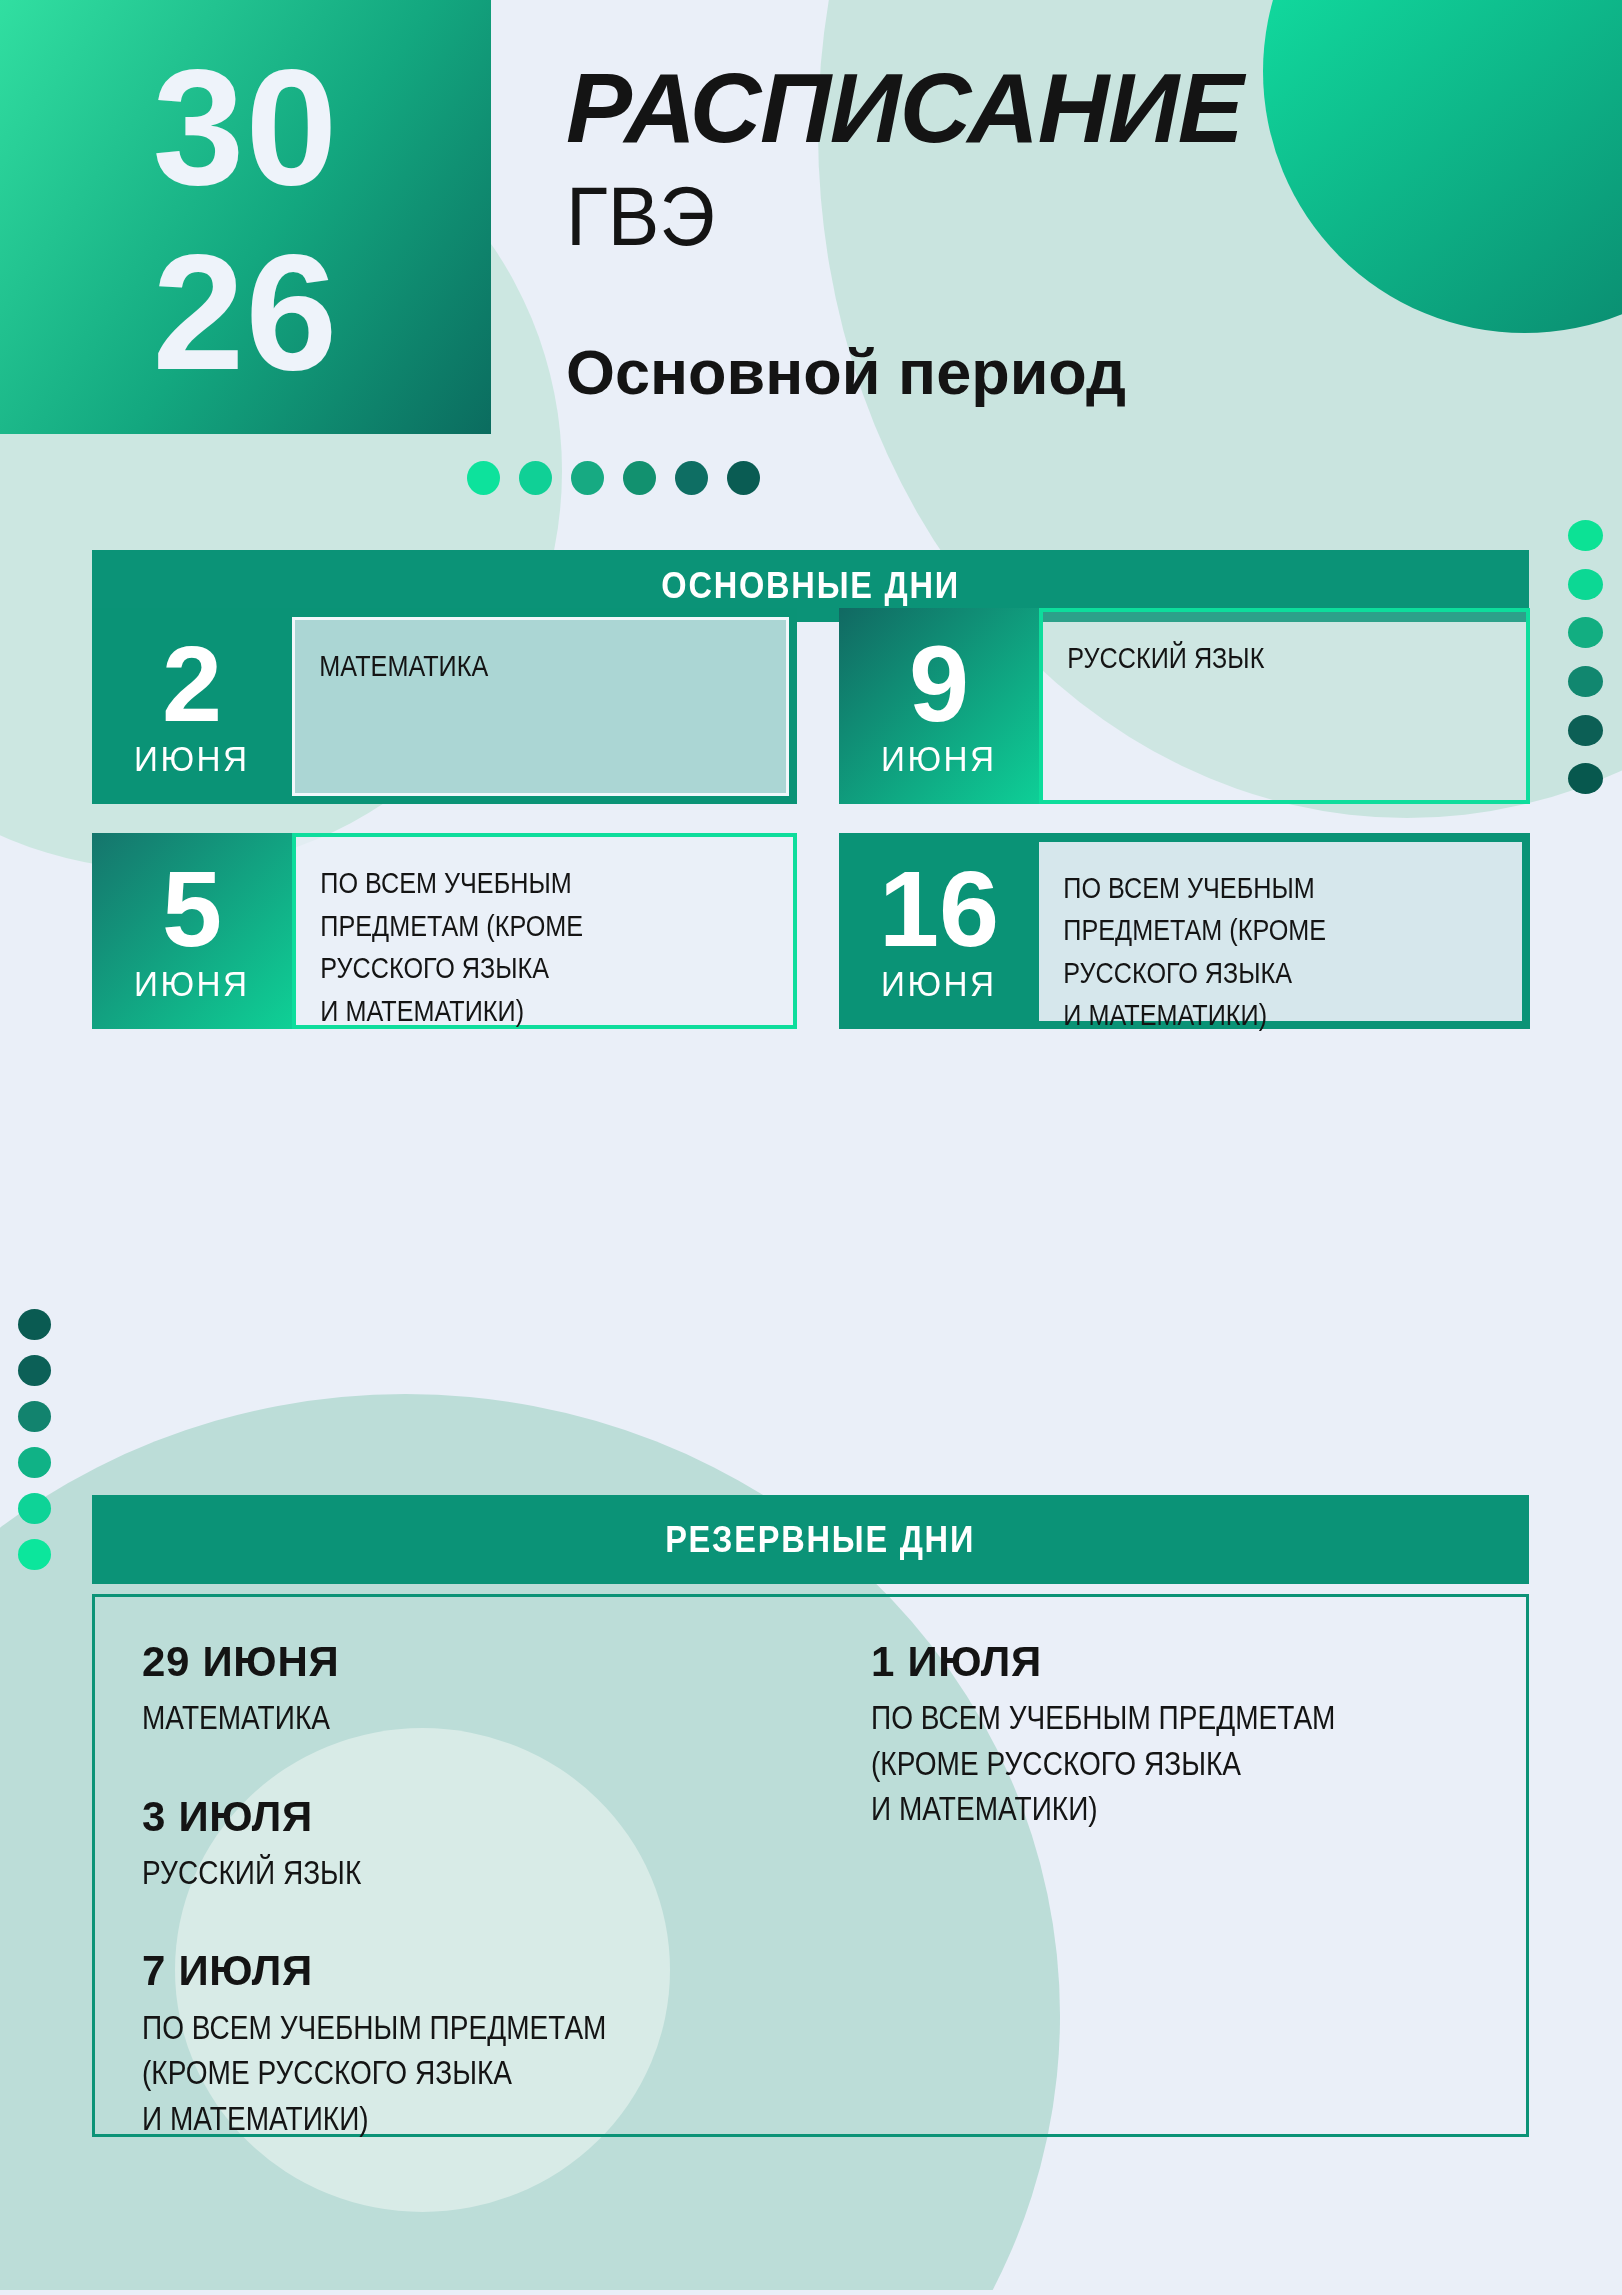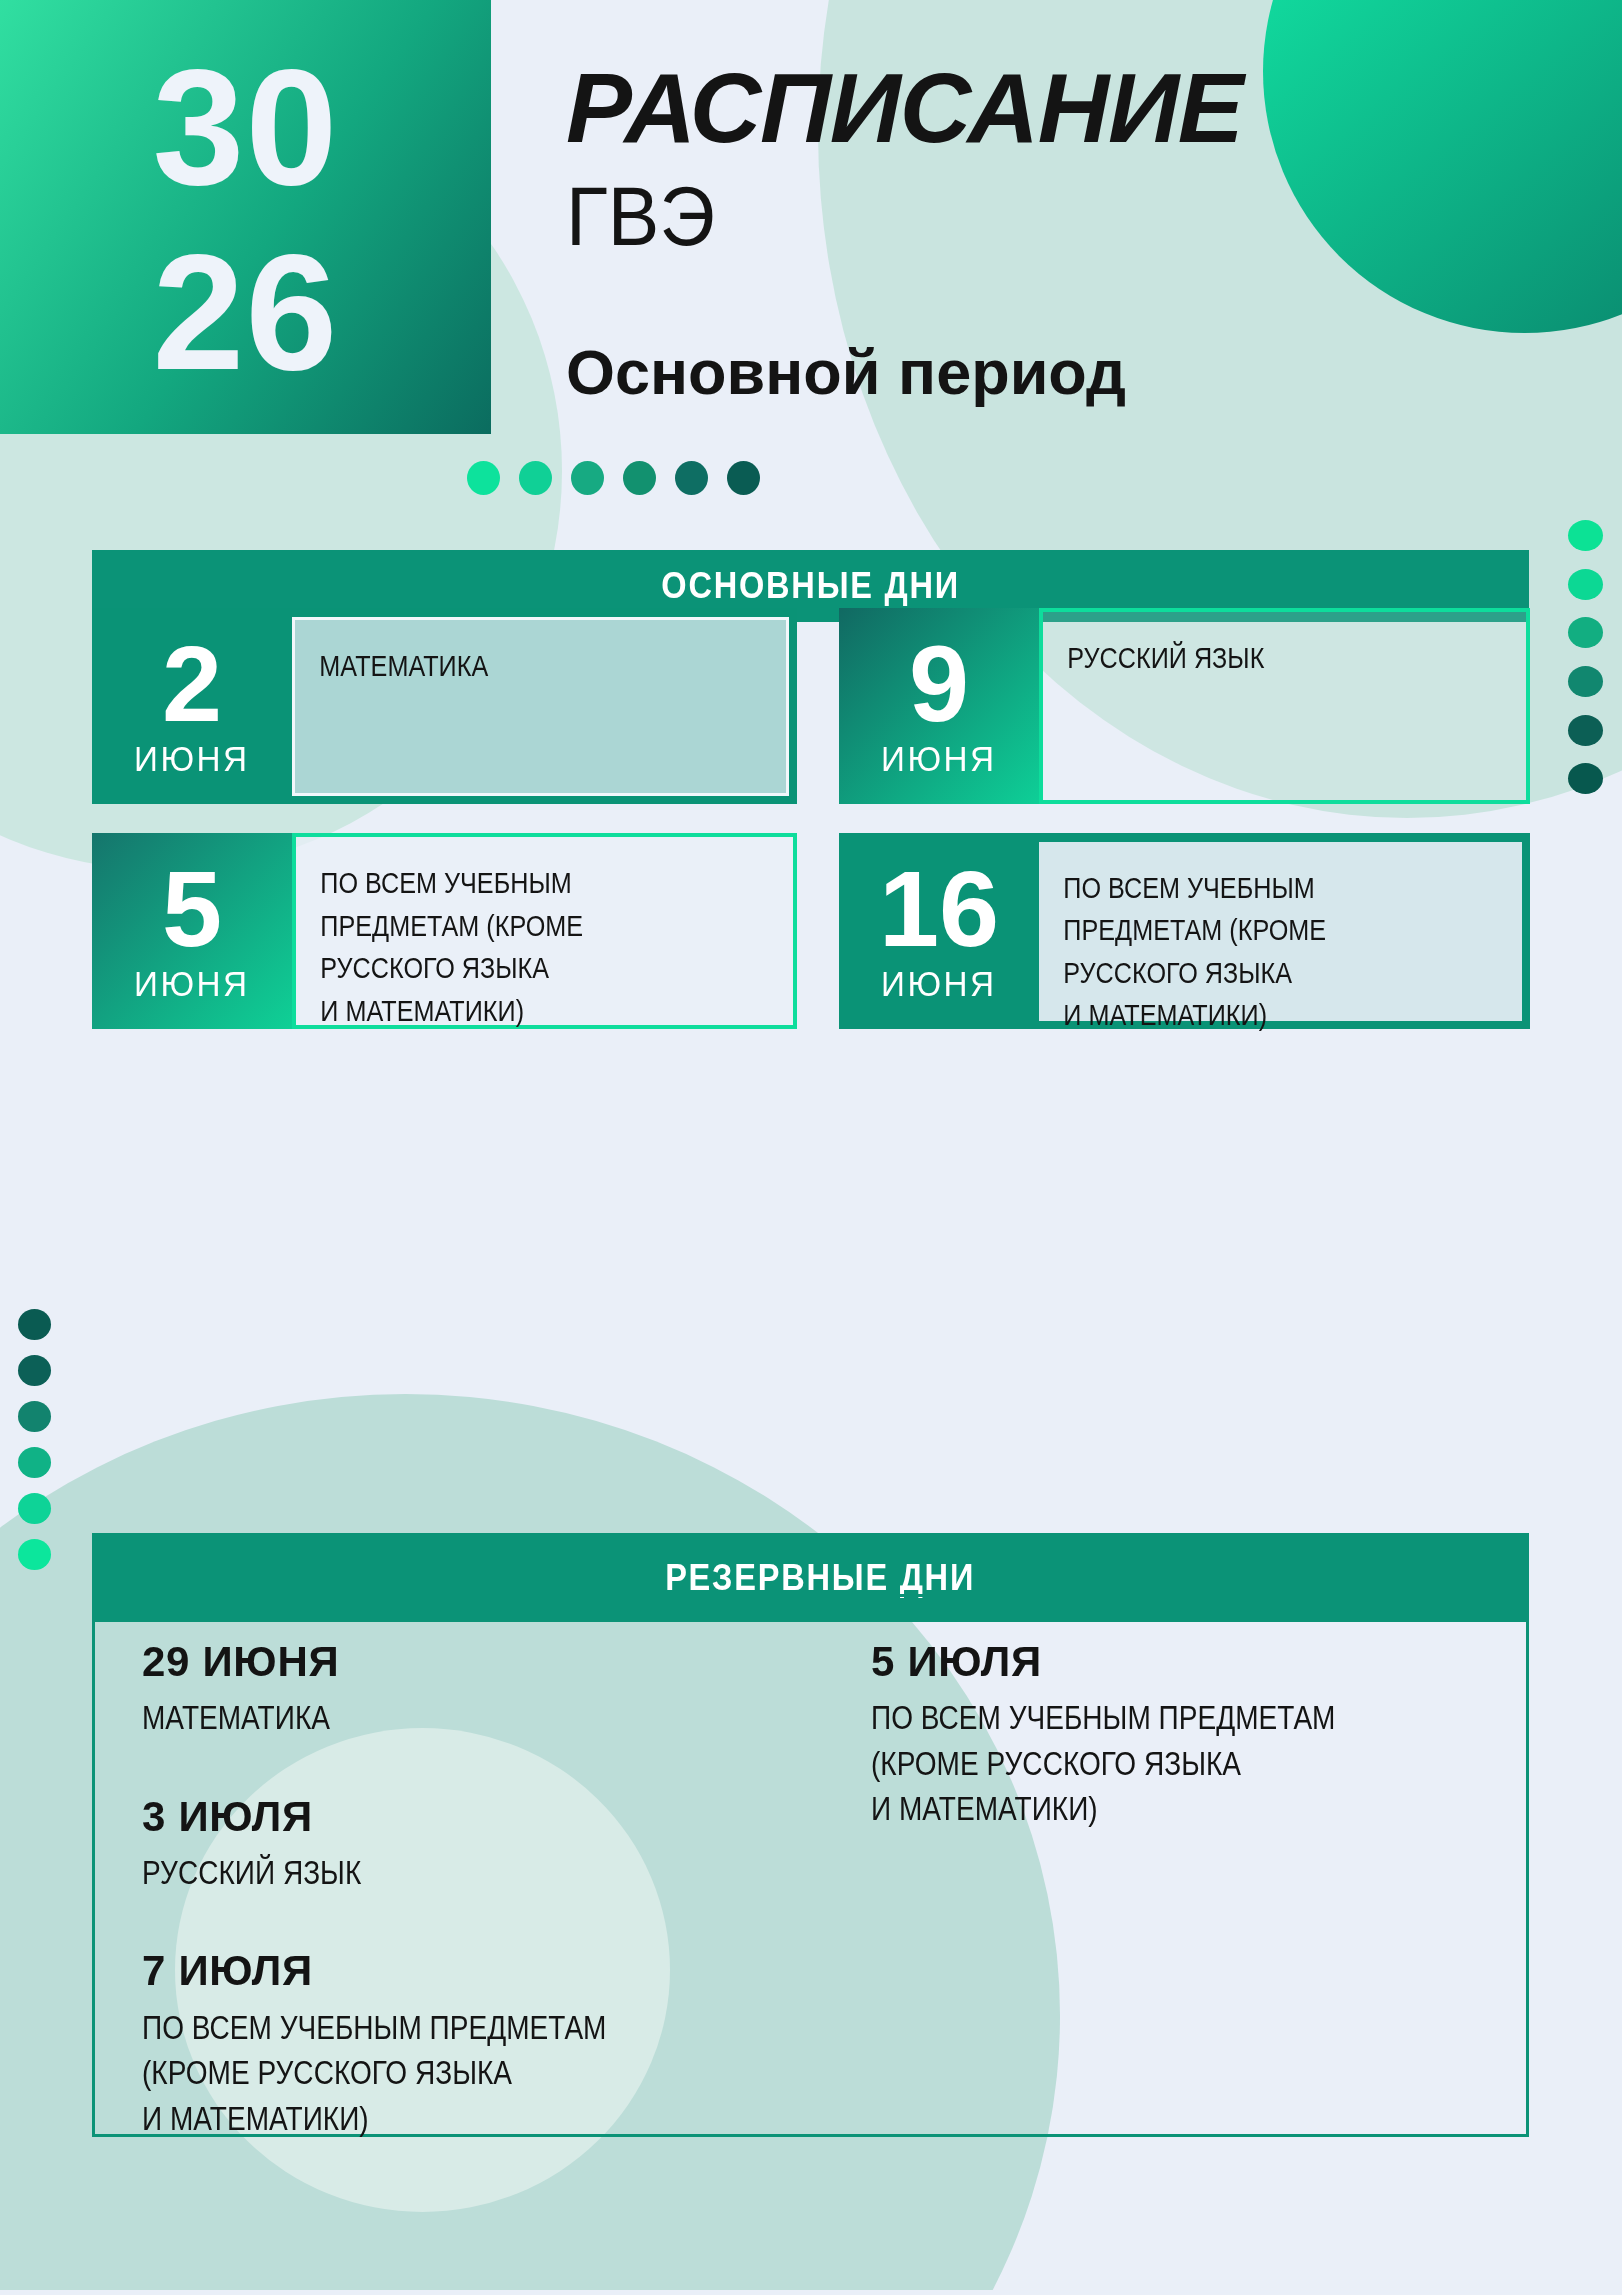--- a/index.html
+++ b/index.html
@@ -44,21 +44,21 @@
   .dots-col-right .dot { width:35px; height:31px; }
   .dots-col-left { left:18.3px; top:1309px; gap:15px; }
   .dots-col-left .dot { width:33px; height:31px; }
 
   
   .banner {
     position:absolute; left:92px; width:1437px;
     background:#0B9377; display:flex; align-items:center; justify-content:center;
   }
   .banner-main { top:514px; height:72px;margin-top:36px; }
-  .banner-reserve { top:1533px; height:89px;padding-left:20px; }
+  .banner-reserve { top:1495px; height:89px;padding-left:20px; }
   .banner span {
     color:#fff; font-size:37px; font-weight:700; letter-spacing:2px;
     transform:scaleX(0.88);
   }
 
   
   .card { position:absolute; height:196px; }
   .row1 { top:608px; } .row2 { top:833px; }
   .card-left { left:92px; width:705px; }
   .card-right { left:839px; width:691px; }
@@ -220,21 +220,21 @@
       </div>
       <div class="reserve-entry">
         <div class="r-date">7 ИЮЛЯ</div>
         <div class="r-subject">ПО ВСЕМ УЧЕБНЫМ ПРЕДМЕТАМ
 (КРОМЕ РУССКОГО ЯЗЫКА
 И МАТЕМАТИКИ)</div>
       </div>
     </div>
     <div class="reserve-col reserve-col-right">
       <div class="reserve-entry">
-        <div class="r-date">5 ИЮЛЯ</div>
+        <div class="r-date">1 ИЮЛЯ</div>
         <div class="r-subject">ПО ВСЕМ УЧЕБНЫМ ПРЕДМЕТАМ
 (КРОМЕ РУССКОГО ЯЗЫКА
 И МАТЕМАТИКИ)</div>
       </div>
     </div>
   </div>
 
   <div class="bottom-strip"></div>
 </div>
 

